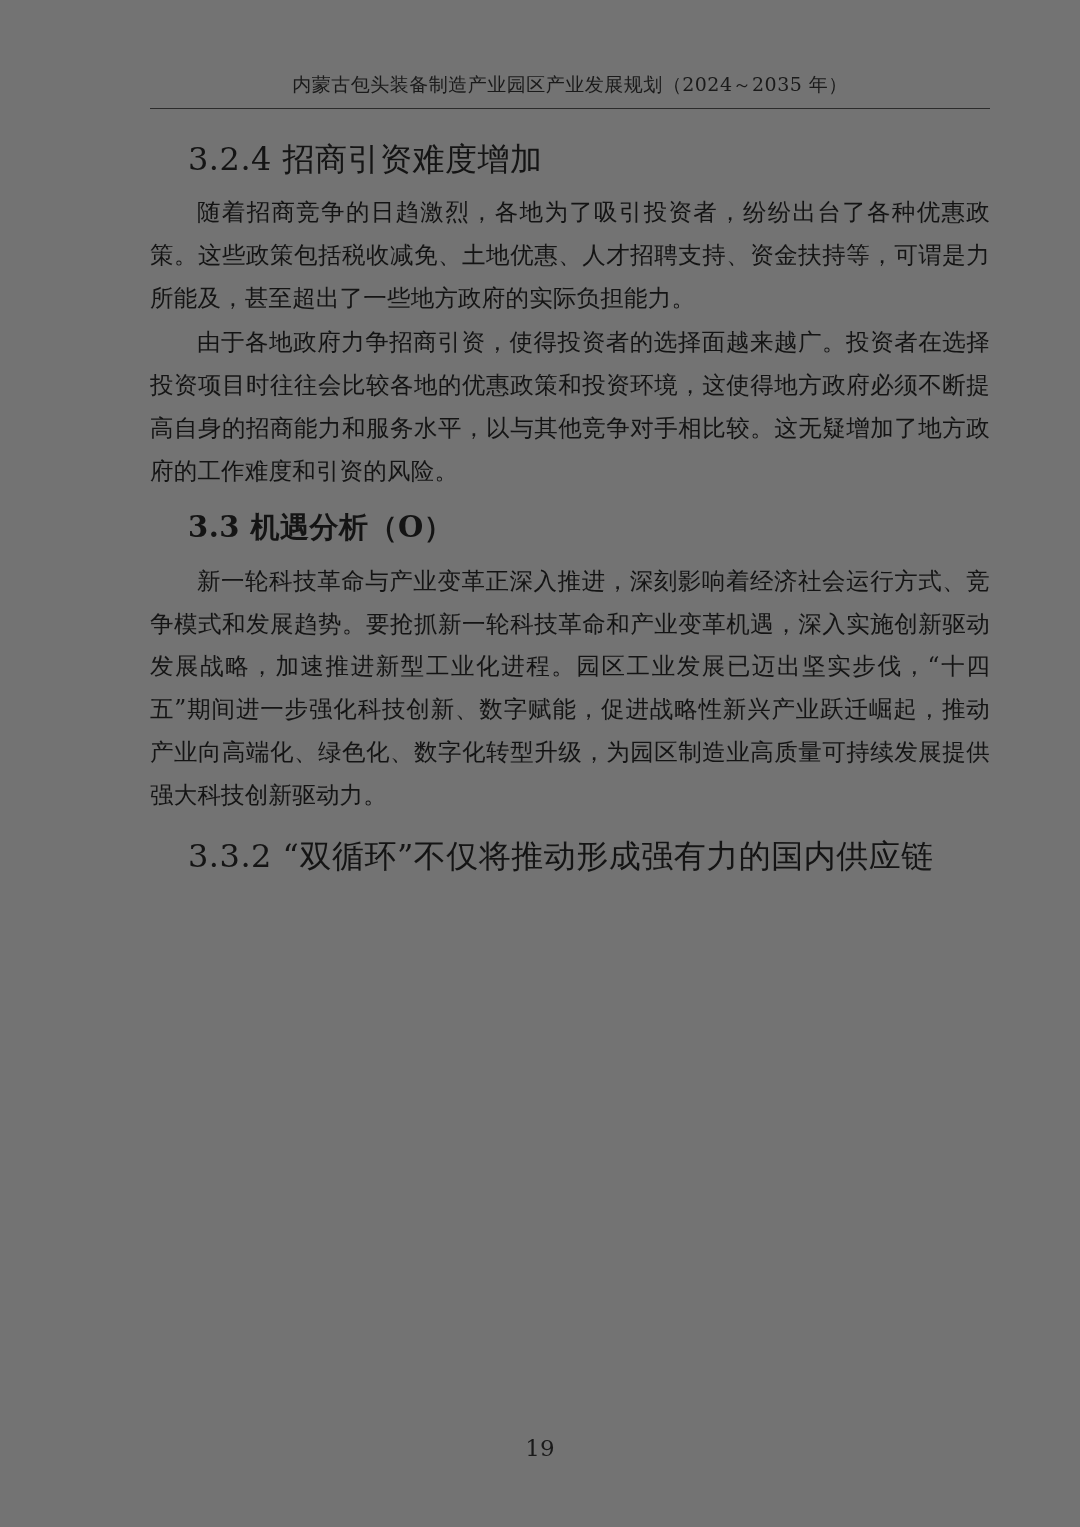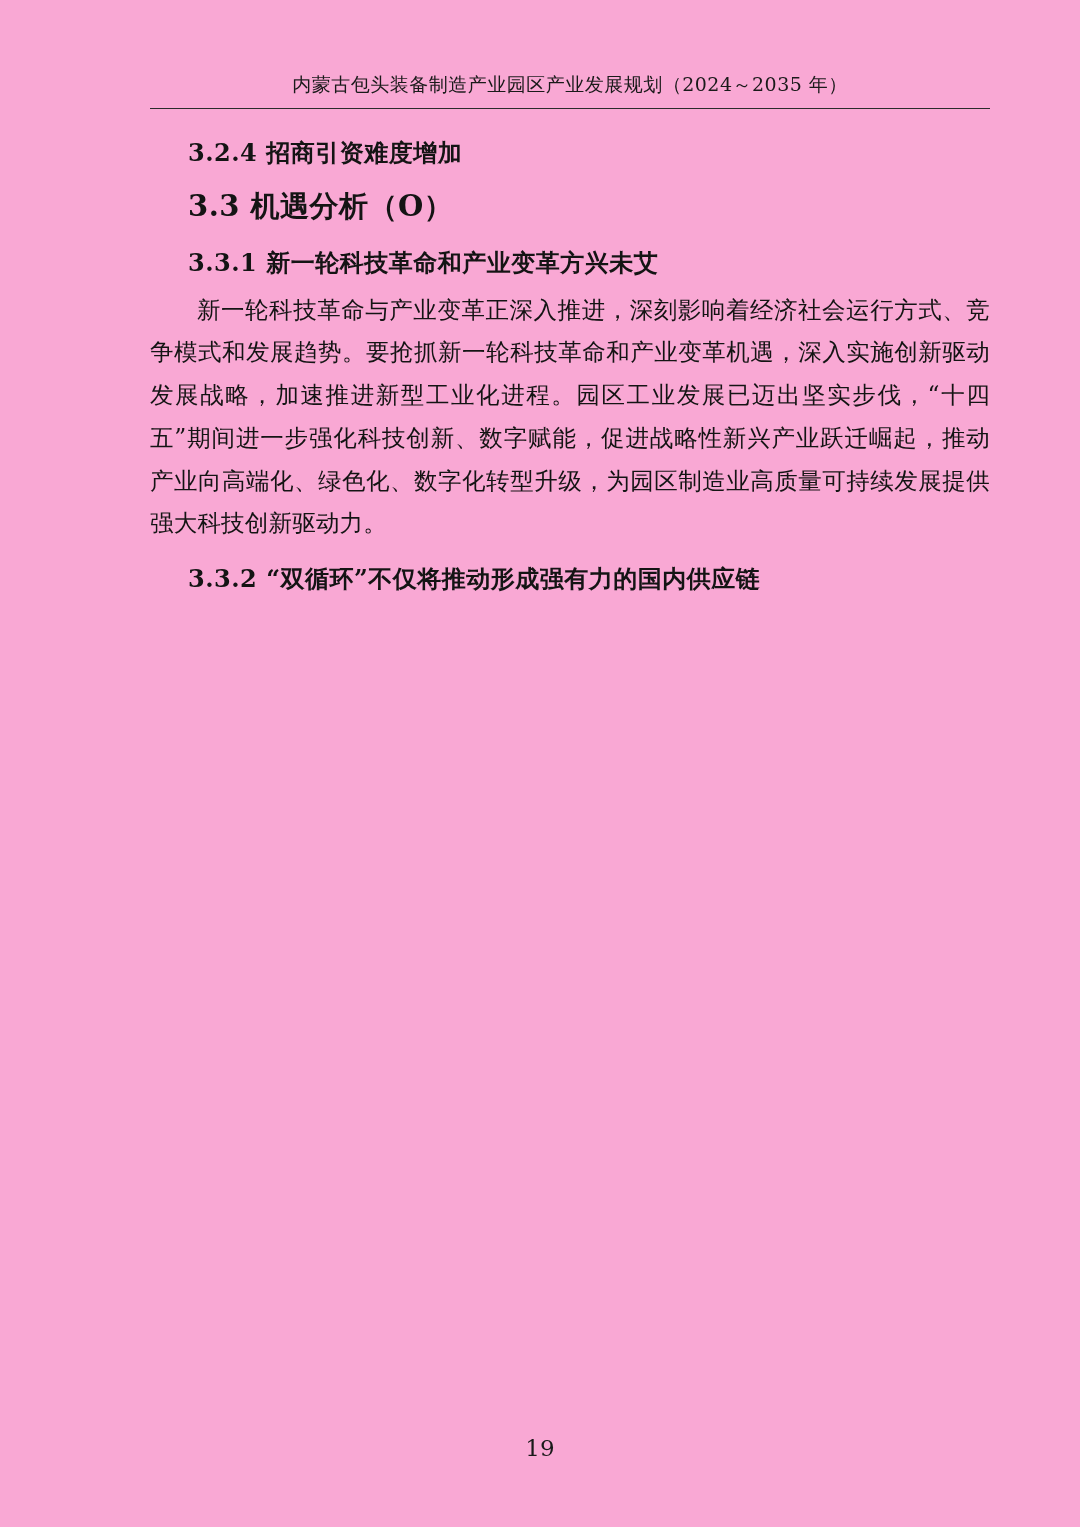--- a/index.html
+++ b/index.html
@@ -13,21 +13,21 @@
     font-family: "DejaVu Serif", "Liberation Serif", serif;
     color: #141414;
     position: relative;
   }
   .page {
     width: 1080px;
     height: 1527px;
     box-sizing: border-box;
     padding: 72px 90px 40px 150px;
     position: relative;
-    background: #f9a8d4;
+    background: #737373;
   }
   .running-head {
     text-align: center;
     font-size: 19px;
     letter-spacing: 0.5px;
     color: #1a1a1a;
     font-family: "DejaVu Serif", "Liberation Serif", serif;
     padding-bottom: 10px;
   }
   .head-rule {
@@ -36,22 +36,22 @@
   }
   h2.section {
     font-size: 29px;
     font-weight: bold;
     margin: 14px 0 10px 0;
     padding-left: 38px;
     letter-spacing: 0.5px;
     line-height: 1.5;
   }
   h3.subsection {
-    font-size: 24px;
-    font-weight: bold;
+    font-size: 32px;
+    font-weight: normal;
     margin: 16px 0 8px 0;
     padding-left: 38px;
     letter-spacing: 0.5px;
     line-height: 1.5;
   }
   p.body-text {
     font-size: 23.5px;
     line-height: 1.82;
     margin: 0 0 2px 0;
     text-align: justify;
@@ -72,25 +72,26 @@
 </head>
 <body>
 
 <div class="page">
 
   <div class="running-head">内蒙古包头装备制造产业园区产业发展规划（2024～2035 年）</div>
   <div class="head-rule"></div>
 
   <h3 class="subsection">3.2.4 招商引资难度增加</h3>
 
+  <p class="body-text">随着招商竞争的日趋激烈，各地为了吸引投资者，纷纷出台了各种优惠政策。这些政策包括税收减免、土地优惠、人才招聘支持、资金扶持等，可谓是力所能及，甚至超出了一些地方政府的实际负担能力。</p>
 
+  <p class="body-text">由于各地政府力争招商引资，使得投资者的选择面越来越广。投资者在选择投资项目时往往会比较各地的优惠政策和投资环境，这使得地方政府必须不断提高自身的招商能力和服务水平，以与其他竞争对手相比较。这无疑增加了地方政府的工作难度和引资的风险。</p>
 
   <h2 class="section">3.3 机遇分析（O）</h2>
 
-  <h3 class="subsection">3.3.1 新一轮科技革命和产业变革方兴未艾</h3>
 
   <p class="body-text">新一轮科技革命与产业变革正深入推进，深刻影响着经济社会运行方式、竞争模式和发展趋势。要抢抓新一轮科技革命和产业变革机遇，深入实施创新驱动发展战略，加速推进新型工业化进程。园区工业发展已迈出坚实步伐，“十四五”期间进一步强化科技创新、数字赋能，促进战略性新兴产业跃迁崛起，推动产业向高端化、绿色化、数字化转型升级，为园区制造业高质量可持续发展提供强大科技创新驱动力。</p>
 
   <h3 class="subsection">3.3.2 “双循环”不仅将推动形成强有力的国内供应链</h3>
 
 
   <div class="page-number">19</div>
 
 </div>
 

